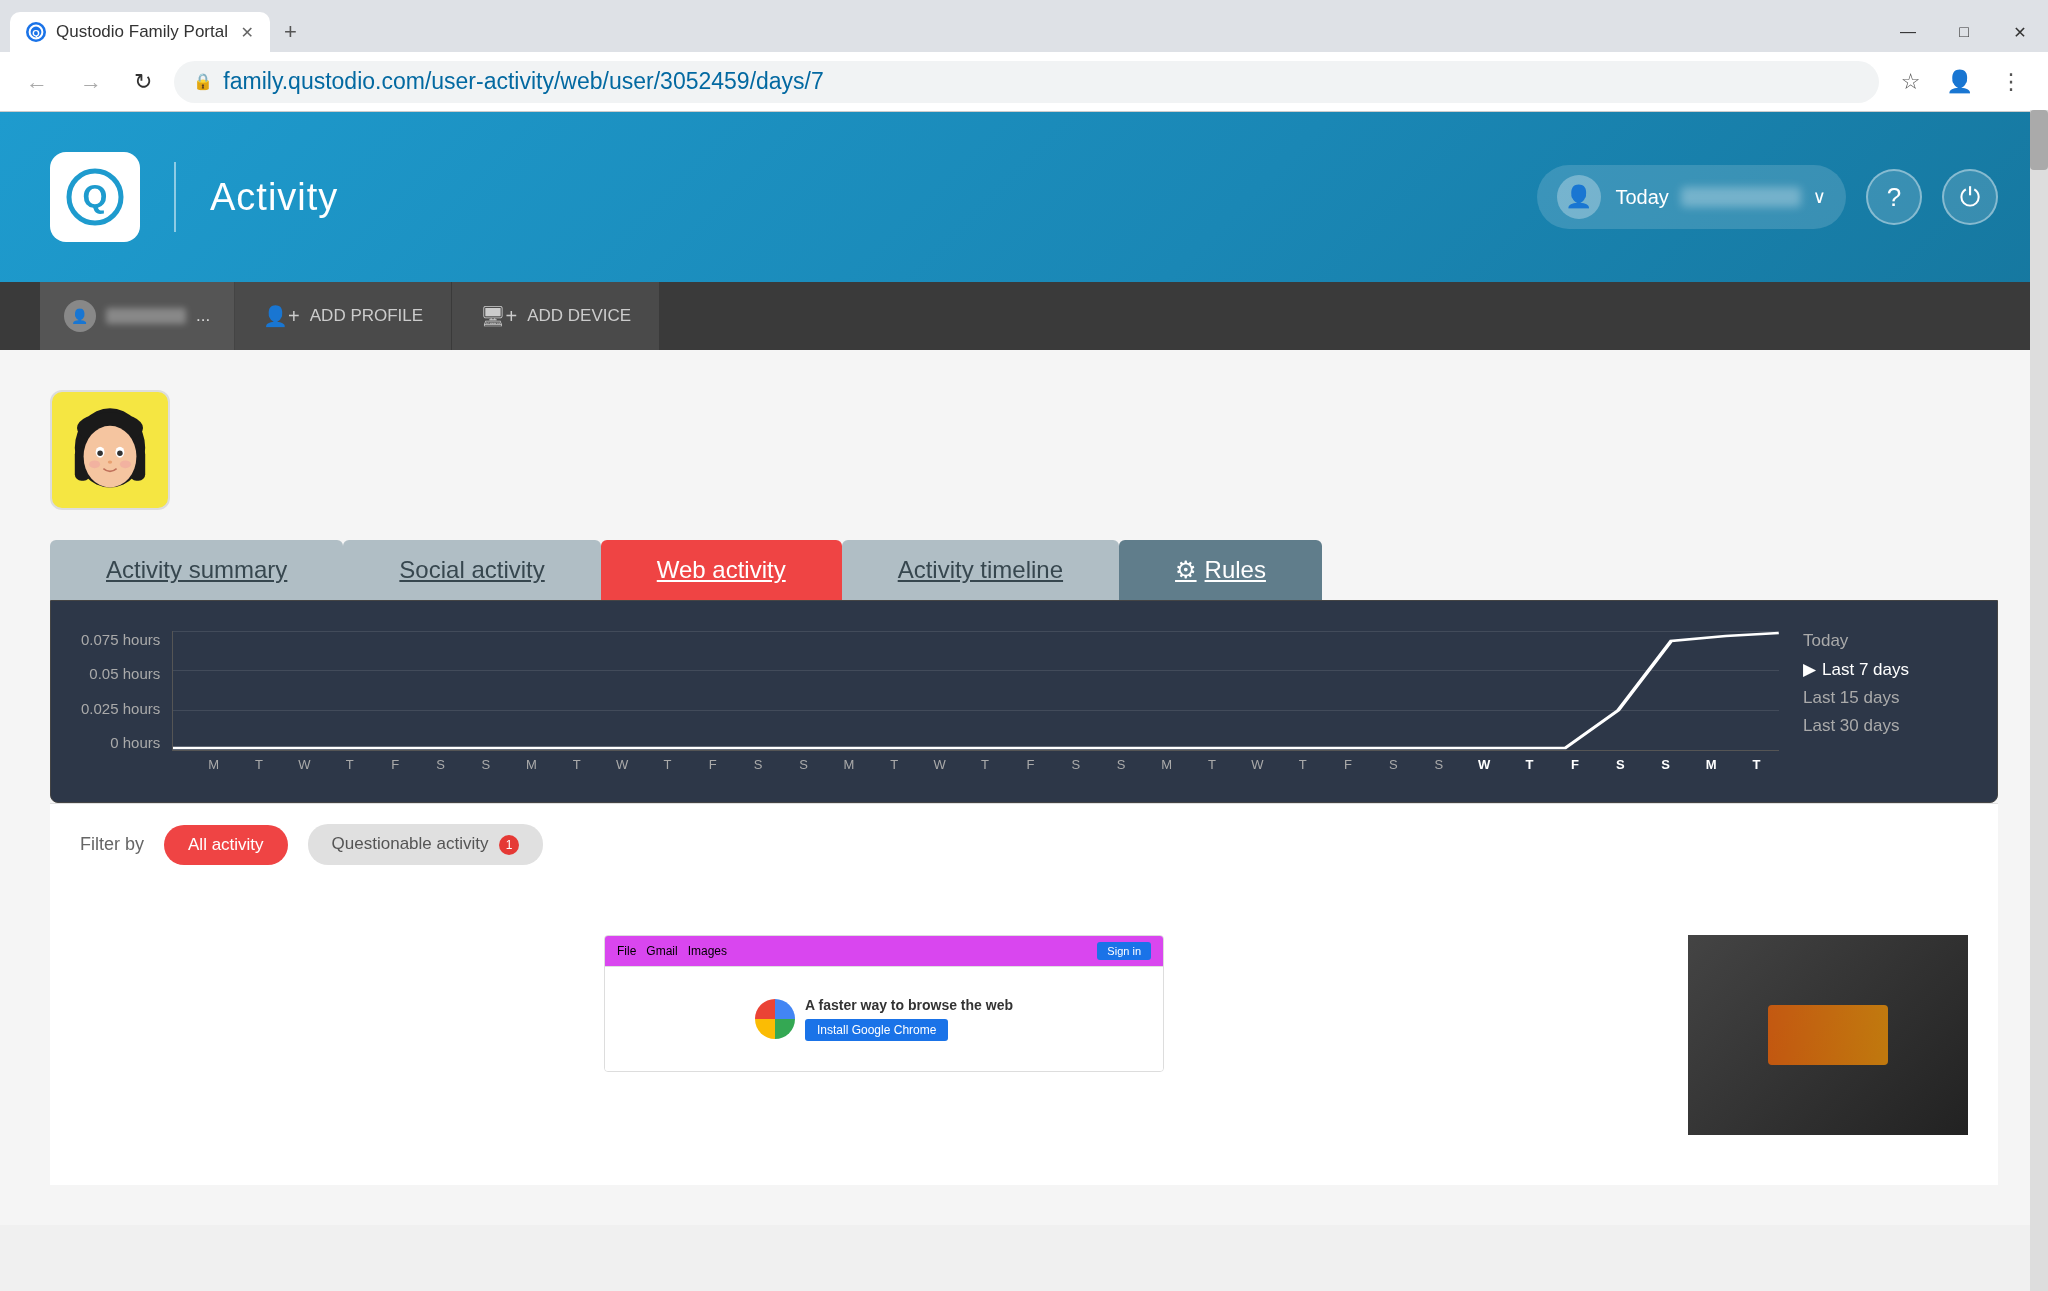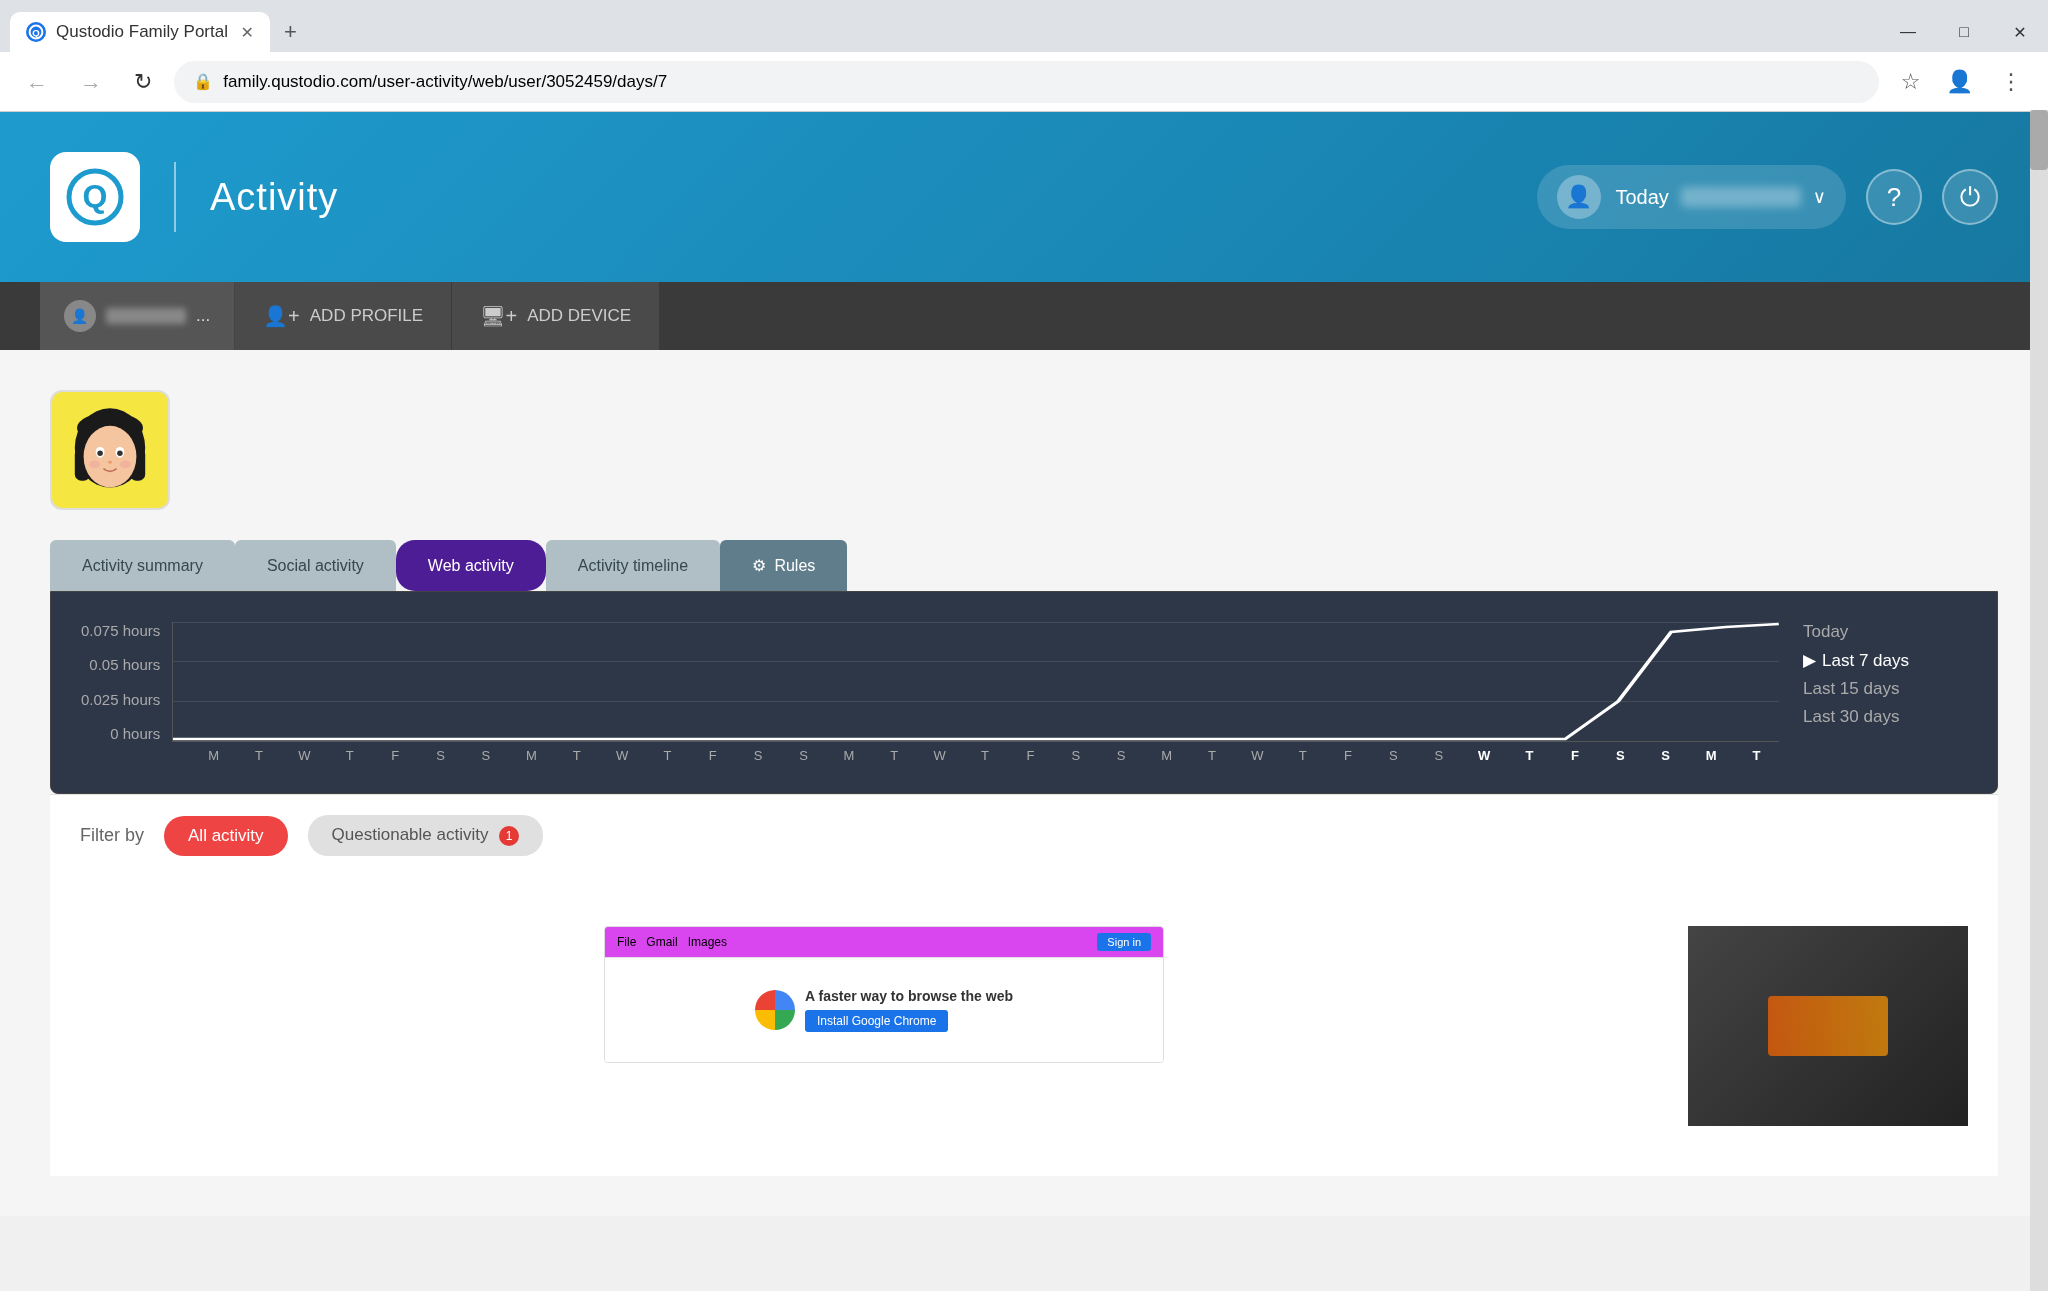--- a/index.html
+++ b/index.html
@@ -14,21 +14,21 @@
     .browser-tab .tab-close { cursor: pointer; color: #666; font-size: 16px; }
     .new-tab-btn { background: none; border: none; font-size: 22px; cursor: pointer; color: #555; padding: 0 14px; height: 40px; display: flex; align-items: center; }
     .win-controls { margin-left: auto; display: flex; align-items: center; gap: 0; }
     .win-ctrl { width: 56px; height: 40px; display: flex; align-items: center; justify-content: center; font-size: 16px; cursor: pointer; color: #333; background: none; border: none; }
 
     .browser-toolbar { background: #ffffff; height: 60px; display: flex; align-items: center; padding: 0 16px; gap: 12px; border-bottom: 1px solid #ccc; }
     .nav-btn { background: none; border: none; cursor: pointer; color: #333; font-size: 22px; padding: 6px 10px; border-radius: 50%; }
     .nav-btn.disabled { color: #aaa; cursor: default; }
     .address-bar { flex: 1; display: flex; align-items: center; background: #f1f3f4; border-radius: 24px; padding: 0 18px; height: 42px; gap: 10px; border: 1px solid transparent; }
     .address-bar .lock-icon { color: #555; font-size: 16px; }
-    .address-bar input { border: none; background: none; flex: 1; font-size: 17px; color: #000000; outline: none; }
+    .address-bar input { border: none; background: none; flex: 1; font-size: 23px; color: #0369a1; outline: none; }
     .toolbar-icons { display: flex; align-items: center; gap: 6px; }
     .toolbar-icon-btn { background: none; border: none; cursor: pointer; color: #555; font-size: 22px; padding: 6px 10px; border-radius: 50%; }
 
     
     .app-header { background: linear-gradient(135deg, #1e9bce 0%, #1a87b5 60%, #1678a0 100%); min-height: 170px; display: flex; align-items: center; padding: 0 50px; justify-content: space-between; }
     .header-logo { display: flex; align-items: center; gap: 24px; }
     .logo-icon { width: 90px; height: 90px; background: white; border-radius: 16px; display: flex; align-items: center; justify-content: center; }
     .logo-icon svg { width: 60px; height: 60px; }
     .logo-divider { width: 2px; height: 70px; background: rgba(255,255,255,0.5); margin: 0 10px; }
     .logo-text { color: white; font-size: 38px; font-weight: 300; letter-spacing: 1px; }
@@ -55,23 +55,23 @@
     .child-info h1 { font-size: 42px; color: #444; font-weight: 400; }
     .child-info h1 .name-blur { display: inline-block; width: 200px; height: 38px; background: #ccc; border-radius: 4px; filter: blur(5px); vertical-align: middle; }
     .child-status { display: flex; align-items: center; gap: 20px; margin-top: 8px; }
     .online-status { display: flex; align-items: center; gap: 8px; color: #4caf50; font-size: 20px; font-weight: 500; }
     .online-dot { width: 16px; height: 16px; background: #4caf50; border-radius: 50%; }
     .location-link { display: flex; align-items: center; gap: 6px; color: #666; font-size: 18px; }
     .location-pin { color: #e53935; font-size: 18px; }
 
     
     .nav-tabs { display: flex; gap: 0; margin-bottom: 0; }
-    .nav-tab { padding: 16px 32px; font-size: 16px; cursor: pointer; border: none; border-radius: 6px 6px 0 0; font-weight: 500; transition: background 0.2s; }
+    .nav-tab { padding: 16px 56px; font-size: 24px; cursor: pointer; border: none; border-radius: 6px 6px 0 0; font-weight: 500; transition: background 0.2s; text-decoration: underline; }
     .nav-tab.inactive { background: #b0bec5; color: #37474f; }
-    .nav-tab.active { background: #4c1d95; color: white; border-radius: 19px; }
+    .nav-tab.active { background: #ef4444; color: white; }
     .nav-tab.rules { background: #607d8b; color: white; display: flex; align-items: center; gap: 8px; }
 
     
     .chart-container { background: #2d3748; border-radius: 0 0 8px 8px; padding: 30px; margin-bottom: 0; border: 1px solid #444; }
     .chart-wrapper { display: flex; gap: 8px; }
     .chart-y-labels { display: flex; flex-direction: column; justify-content: space-between; padding-right: 12px; color: #aaa; font-size: 15px; text-align: right; height: 120px; }
     .chart-area { flex: 1; position: relative; height: 120px; border-bottom: 1px solid #555; border-left: 1px solid #555; }
     .chart-sidebar { display: flex; flex-direction: column; gap: 8px; min-width: 180px; color: #ccc; font-size: 17px; padding-left: 16px; }
     .chart-sidebar .today { font-size: 17px; color: #aaa; }
     .chart-sidebar .selected { color: white; display: flex; align-items: center; gap: 6px; font-weight: 500; }

